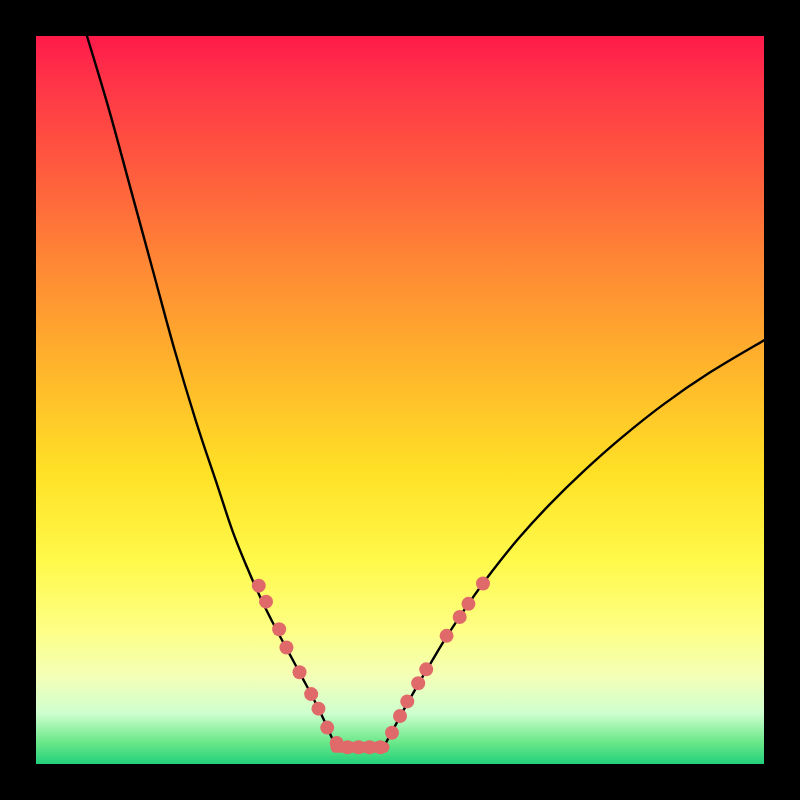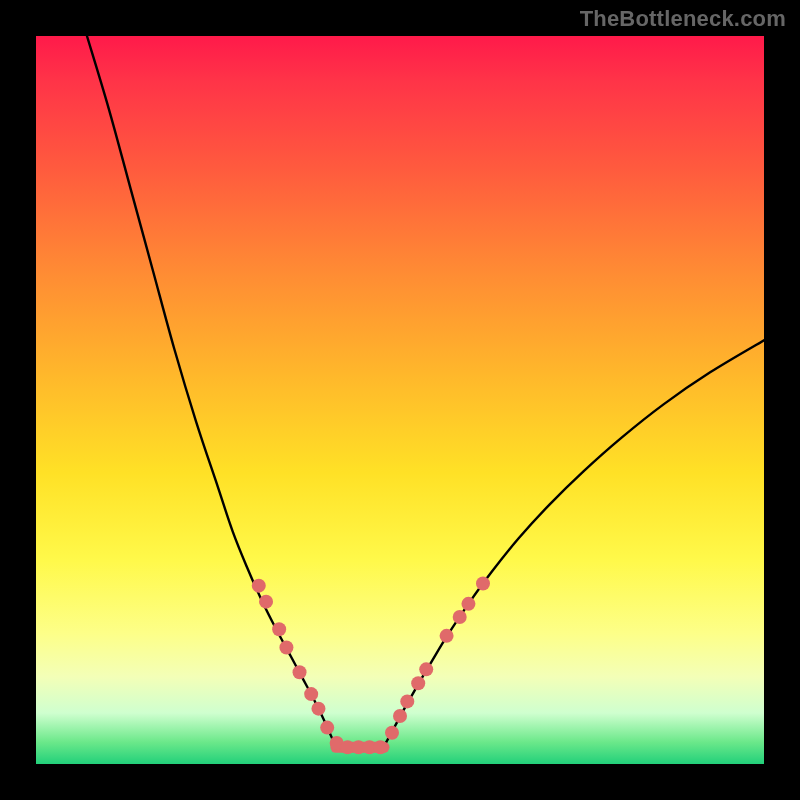--- a/index.html
+++ b/index.html
@@ -51,21 +51,20 @@
   svg.curve {
     position: absolute;
     inset: 0;
     width: 100%;
     height: 100%;
   }
 </style>
 </head>
 <body>
 <div class="frame">
-  <div class="watermark">TheBottleneck.com</div>
   <div class="plot">
     <div class="gradient"></div>
     <svg class="curve" viewBox="0 0 728 728" preserveAspectRatio="none">
       <path id="left-curve" fill="none" stroke="#000" stroke-width="2.4" stroke-linecap="round" d="M 50.96 0.00 C 54.89 13.10, 64.94 45.28, 72.80 72.80 C 80.66 100.32, 86.78 124.05, 94.64 152.88 C 102.50 181.71, 108.62 204.13, 116.48 232.96 C 124.34 261.79, 130.46 285.52, 138.32 313.04 C 146.18 340.56, 152.30 360.94, 160.16 385.84 C 168.02 410.74, 175.45 431.70, 182.00 451.36 C 188.55 471.02, 191.32 480.63, 196.56 495.04 C 201.80 509.45, 205.88 518.99, 211.12 531.44 C 216.36 543.89, 220.44 553.06, 225.68 564.20 C 230.92 575.34, 235.00 583.23, 240.24 593.32 C 245.48 603.41, 250.21 611.74, 254.80 620.26 C 259.39 628.77, 261.79 633.30, 265.72 640.64 C 269.65 647.98, 273.10 654.21, 276.64 661.02 C 280.18 667.84, 282.49 672.47, 285.38 678.50 C 288.26 684.52, 290.30 689.27, 292.66 694.51 C 295.01 699.75, 297.43 705.26, 298.48 707.62"></path>
       <path id="right-curve" fill="none" stroke="#000" stroke-width="2.4" stroke-linecap="round" d="M 349.44 707.62 C 351.01 704.73, 354.77 697.89, 358.18 691.60 C 361.58 685.31, 364.31 680.01, 368.37 672.67 C 372.43 665.33, 375.90 659.22, 380.74 650.83 C 385.59 642.45, 389.67 635.51, 395.30 626.08 C 400.94 616.65, 405.36 608.90, 412.05 598.42 C 418.73 587.93, 424.57 579.11, 432.43 567.84 C 440.29 556.57, 446.69 547.60, 455.73 535.81 C 464.77 524.01, 472.31 514.38, 482.66 502.32 C 493.02 490.26, 501.58 480.89, 513.24 468.83 C 524.90 456.78, 534.48 447.40, 547.46 435.34 C 560.43 423.29, 570.90 413.91, 585.31 401.86 C 599.73 389.80, 611.55 380.16, 627.54 368.37 C 643.52 356.57, 656.04 347.87, 674.13 336.34 C 692.21 324.80, 718.30 310.07, 728.00 304.30"></path>
       <path id="flat-segment" fill="none" stroke="#e06a6a" stroke-width="11" stroke-linecap="round" d="M 299.94 711.26 L 347.98 711.26"></path>
       <g id="dots">
           <circle cx="222.77" cy="549.64" r="7" fill="#e06a6a" stroke="#c94f4f" stroke-width="0"></circle>
           <circle cx="230.05" cy="565.66" r="7" fill="#e06a6a" stroke="#c94f4f" stroke-width="0"></circle>
           <circle cx="243.15" cy="593.32" r="7" fill="#e06a6a" stroke="#c94f4f" stroke-width="0"></circle>

